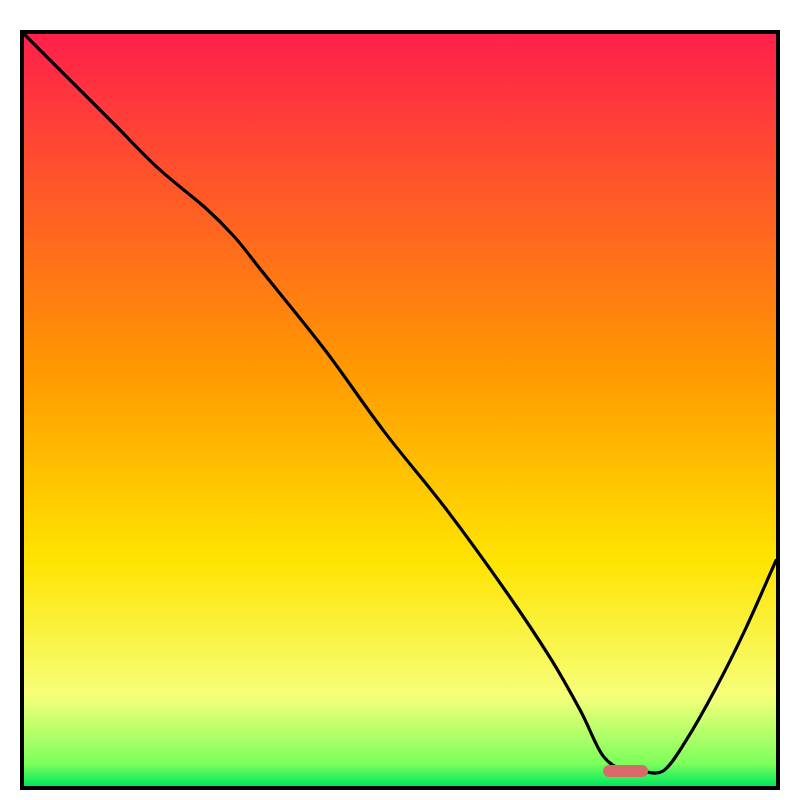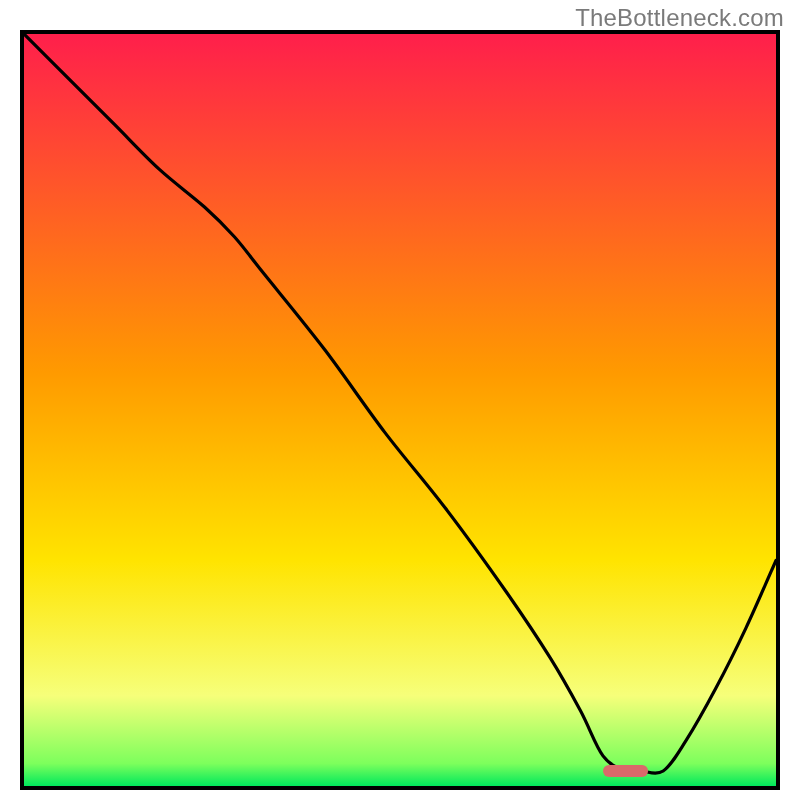--- a/index.html
+++ b/index.html
@@ -6,21 +6,20 @@
   .wrap{position:relative;width:800px;height:800px;}
   .watermark{position:absolute;top:4px;right:16px;color:#7a7a7a;font-size:24px;font-weight:400;letter-spacing:0.2px;}
   .frame{position:absolute;left:20px;top:30px;width:760px;height:760px;border:4px solid #000;box-sizing:border-box;}
   .plot{position:absolute;left:24px;top:34px;width:752px;height:752px;}
   svg{display:block;}
 </style>
 </head>
 <body>
 <div class="wrap">
 
-<div class="watermark">TheBottleneck.com</div>
 <div class="frame"></div>
 
 <svg class="plot" viewBox="0 0 752 752" preserveAspectRatio="none">
   <defs>
     <linearGradient id="bg" x1="0" y1="0" x2="0" y2="1">
       <stop id="g0" offset="0%" stop-color="#ff1f4b"></stop>
       <stop id="g1" offset="45%" stop-color="#ff9a00"></stop>
       <stop id="g2" offset="70%" stop-color="#ffe400"></stop>
       <stop id="g3" offset="88%" stop-color="#f6ff7a"></stop>
       <stop id="g4" offset="97%" stop-color="#7dff5c"></stop>

